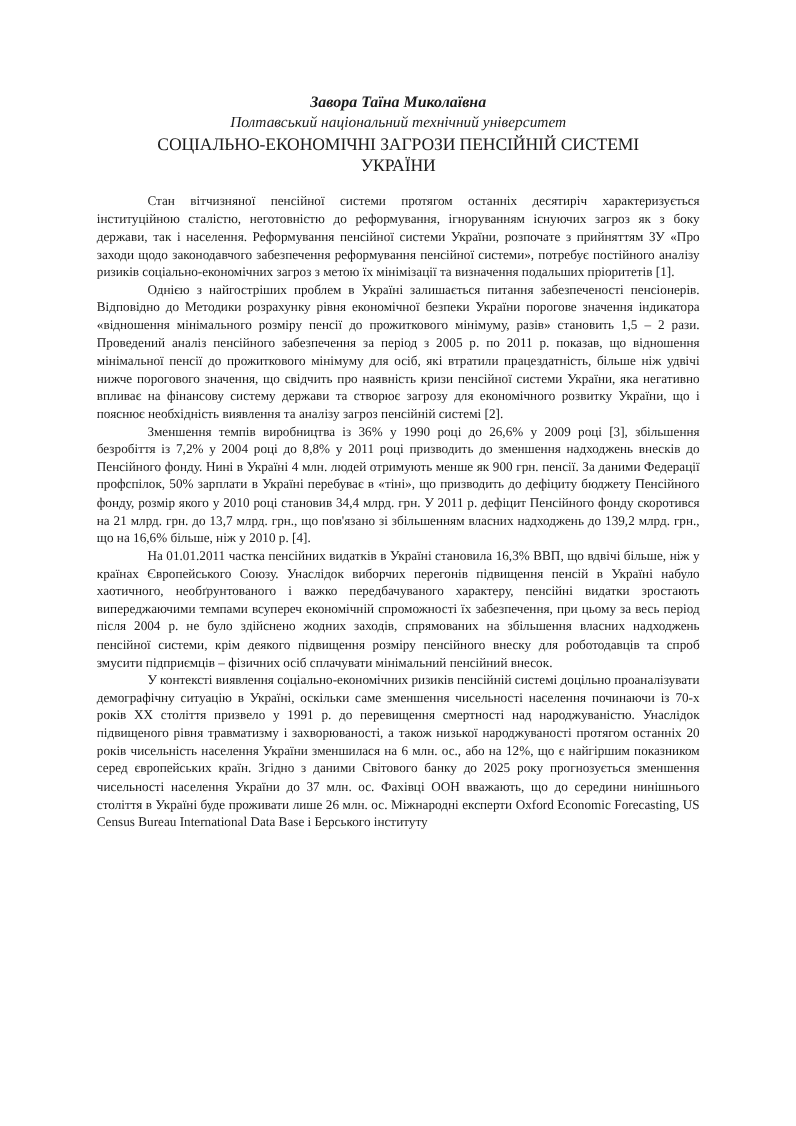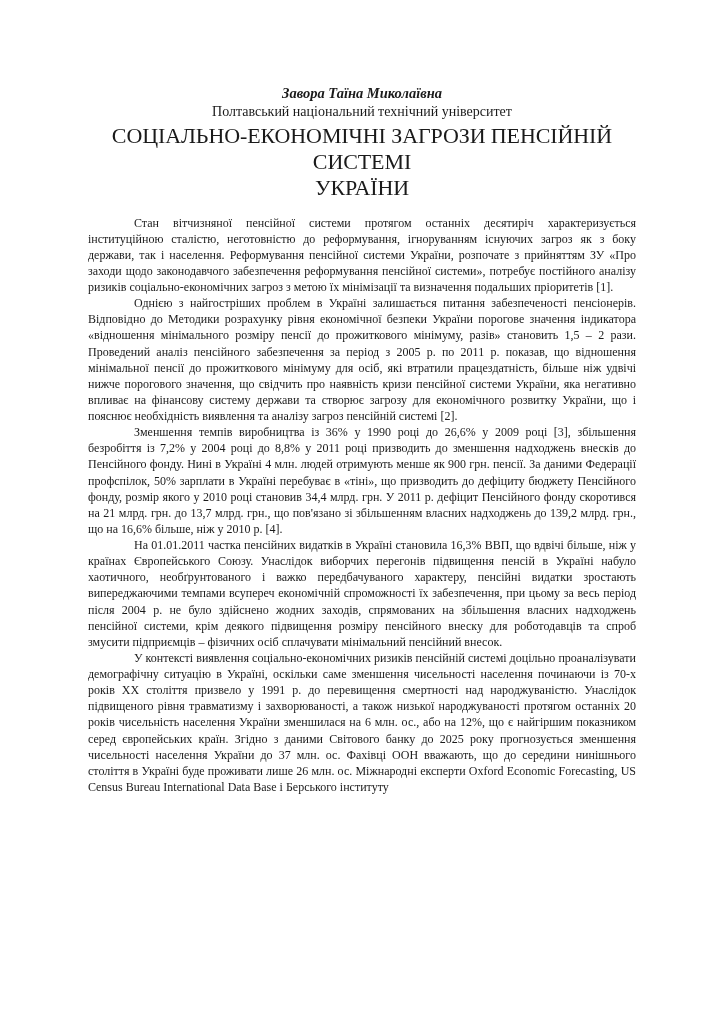--- a/index.html
+++ b/index.html
@@ -48,33 +48,34 @@
     font-size: 14.5px;
     font-weight: bold;
     font-style: italic;
     text-align: center;
     margin: 0;
     line-height: 1.28;
   }
 
   .affiliation {
     font-size: 14px;
+    font-style: italic;
     text-align: center;
     margin: 0;
     line-height: 1.3;
     white-space: nowrap;
   }
   .affiliation.wide {
     margin-left: -40px;
     margin-right: -40px;
     width: calc(100% + 80px);
   }
 
   .title {
-    font-size: 22px;
+    font-size: 16px;
     font-weight: normal;
     text-align: center;
     margin: 2px 0 0 0;
     line-height: 1.18;
     letter-spacing: -0.1px;
     white-space: pre-line;
   }
 
   
   .body-text {

